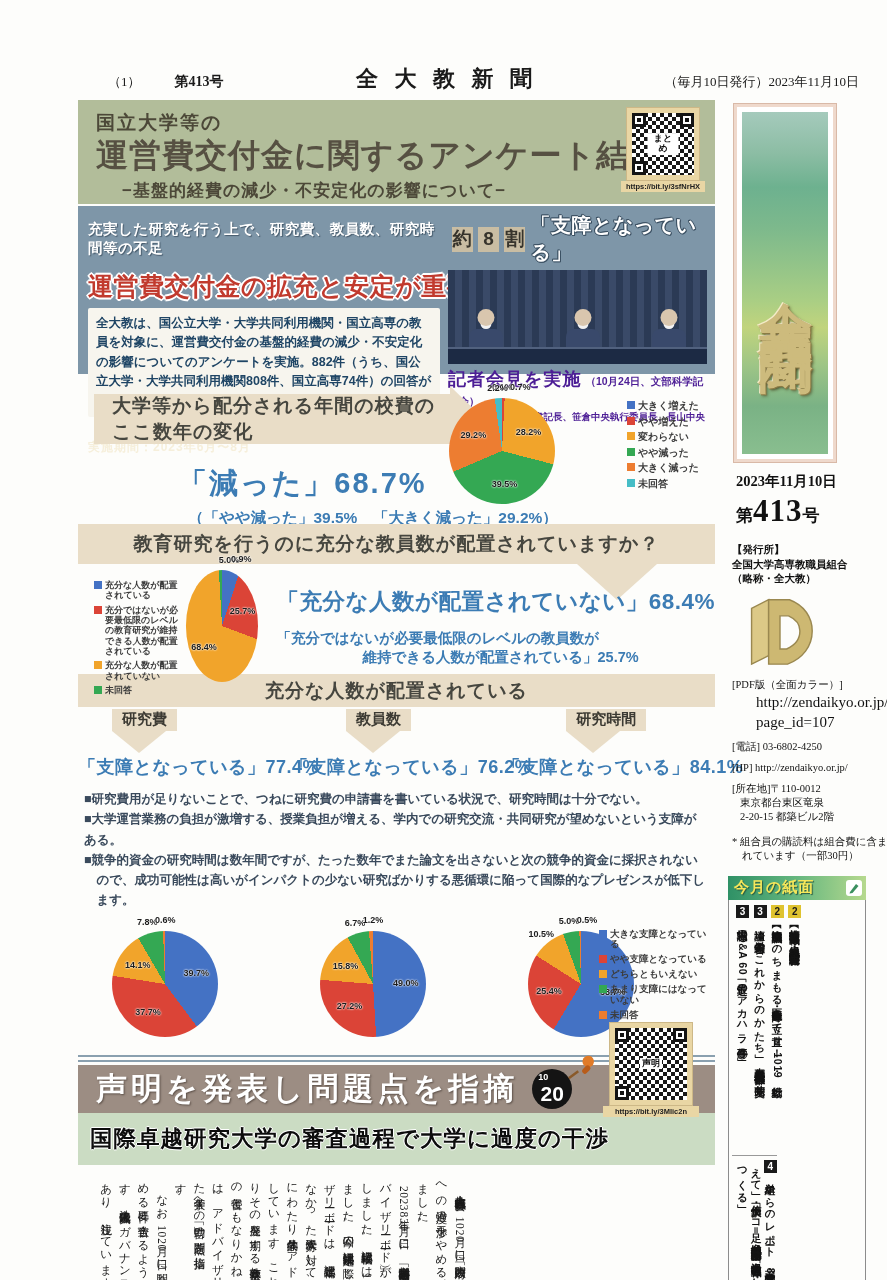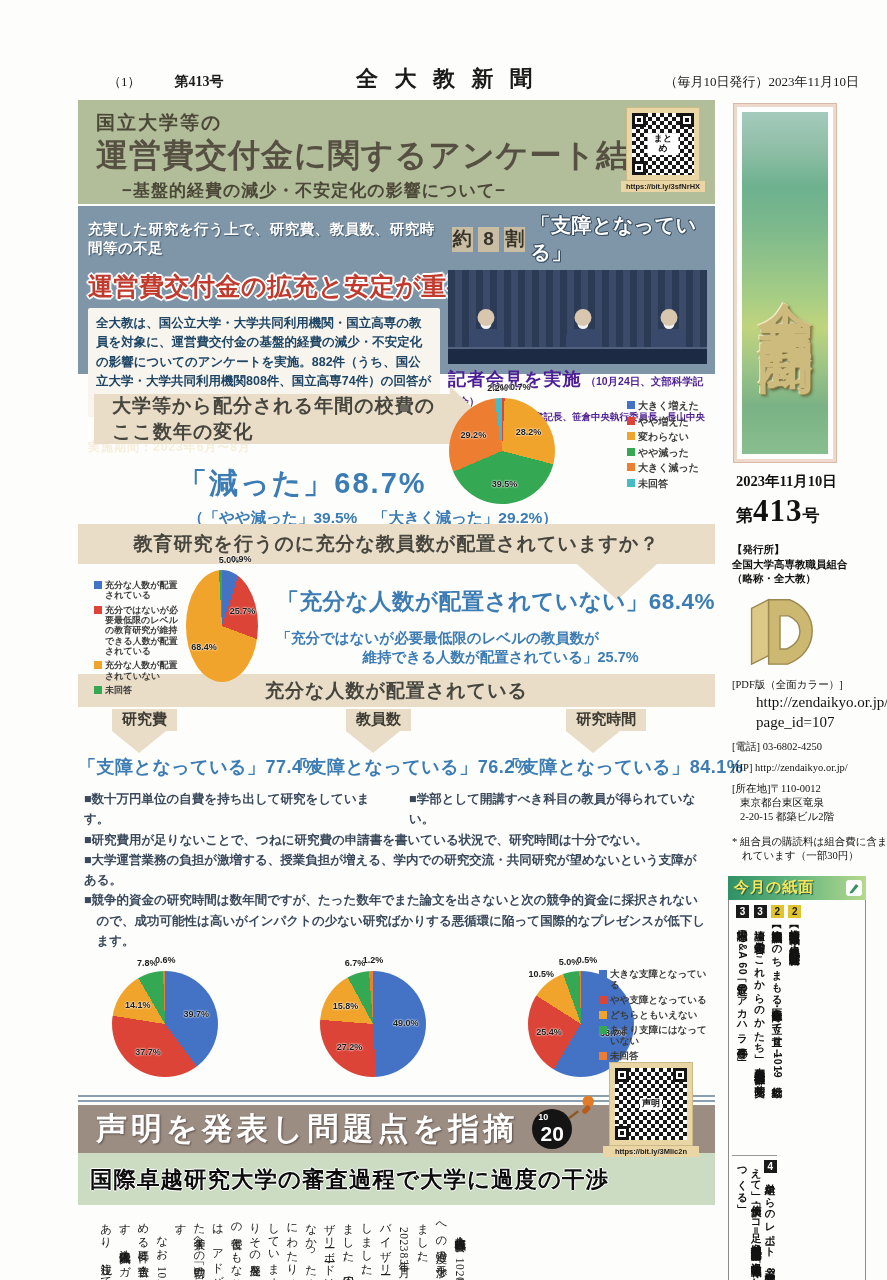--- a/index.html
+++ b/index.html
@@ -330,24 +330,20 @@
           <div class="s3-col">
             <div style="margin-left:64px;">
               <span class="s3-tab tan">研究時間</span>
               <div class="s3-down"></div>
             </div>
             <div class="s3-res blue-big">「支障となっている」84.1%</div>
           </div>
         </div>
 
         <div class="voices">
-          <div class="v-row">
-            <span>■数十万円単位の自費を持ち出して研究をしています。</span>
-            <span>■学部として開講すべき科目の教員が得られていない。</span>
-          </div>
           <div>■研究費用が足りないことで、つねに研究費の申請書を書いている状況で、研究時間は十分でない。</div>
           <div>■大学運営業務の負担が激増する、授業負担が増える、学内での研究交流・共同研究が望めないという支障がある。</div>
           <div class="hang">■競争的資金の研究時間は数年間ですが、たった数年でまた論文を出さないと次の競争的資金に採択されないので、成功可能性は高いがインパクトの少ない研究ばかりする悪循環に陥って国際的なプレゼンスが低下します。</div>
         </div>
 
         <div class="pies">
           <div class="pie pie-sm" style="background: conic-gradient(rgb(68, 114, 196) 0deg, rgb(68, 114, 196) 143.063deg, rgb(219, 68, 55) 143.063deg, rgb(219, 68, 55) 278.919deg, rgb(241, 164, 43) 278.919deg, rgb(241, 164, 43) 329.73deg, rgb(52, 168, 83) 329.73deg, rgb(52, 168, 83) 357.838deg, rgb(237, 125, 49) 357.838deg, rgb(237, 125, 49) 360deg);">
               <span class="pie-label" style="left: 79.4034%; top: 40.1797%;">39.7%</span>
               <span class="pie-label" style="left: 34.038%; top: 76.5747%;">37.7%</span>
               <span class="pie-label" style="left: 24.3984%; top: 32.5198%;">14.1%</span>

